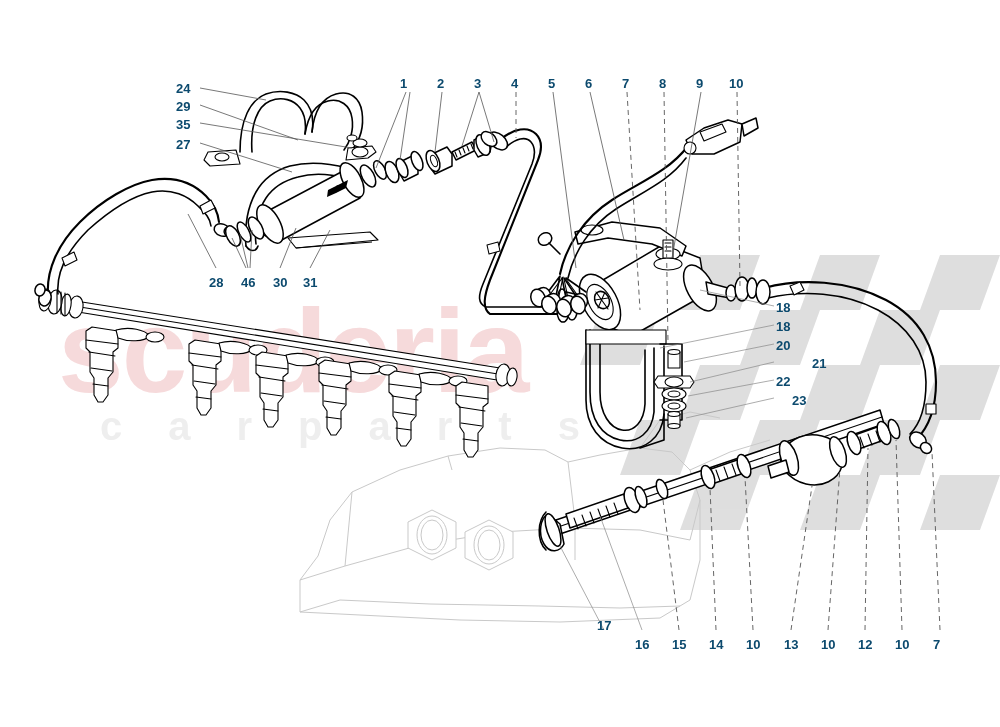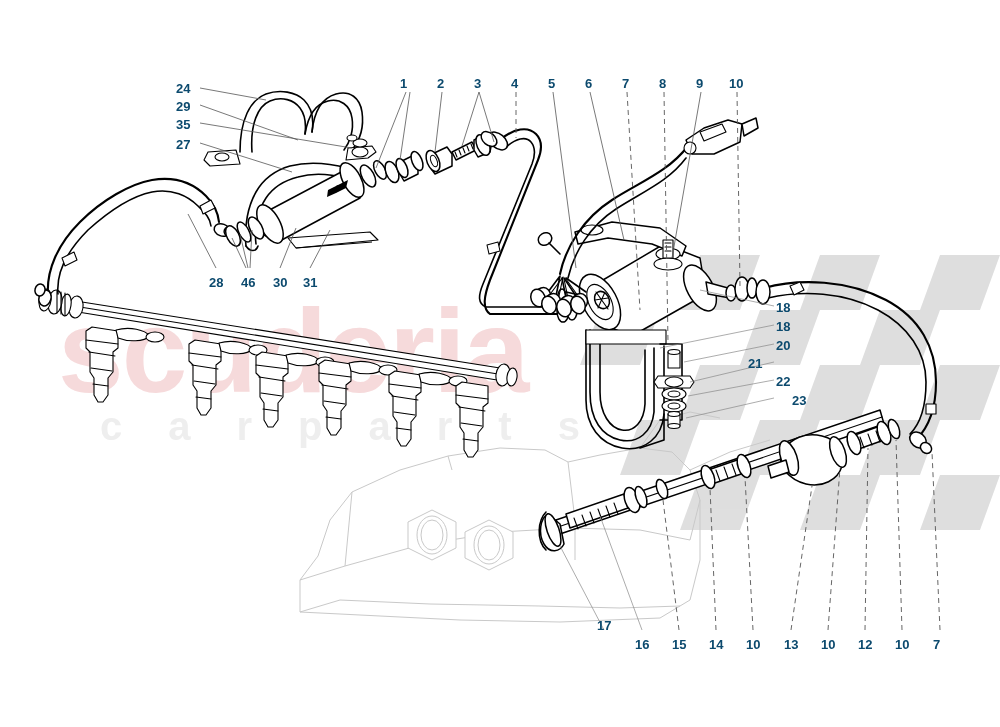--- a/index.html
+++ b/index.html
@@ -430,21 +430,21 @@
   <div class="lbl" style="left:729px;top:76px">10</div>
 
   <div class="lbl" style="left:209px;top:275px">28</div>
   <div class="lbl" style="left:241px;top:275px">46</div>
   <div class="lbl" style="left:273px;top:275px">30</div>
   <div class="lbl" style="left:303px;top:275px">31</div>
 
   <div class="lbl" style="left:776px;top:300px">18</div>
   <div class="lbl" style="left:776px;top:319px">18</div>
   <div class="lbl" style="left:776px;top:338px">20</div>
-  <div class="lbl" style="left:748px;top:356px">21</div>
+  <div class="lbl" style="left:812px;top:356px">21</div>
   <div class="lbl" style="left:776px;top:374px">22</div>
   <div class="lbl" style="left:792px;top:393px">23</div>
 
   <div class="lbl" style="left:597px;top:618px">17</div>
   <div class="lbl" style="left:635px;top:637px">16</div>
   <div class="lbl" style="left:672px;top:637px">15</div>
   <div class="lbl" style="left:709px;top:637px">14</div>
   <div class="lbl" style="left:746px;top:637px">10</div>
   <div class="lbl" style="left:784px;top:637px">13</div>
   <div class="lbl" style="left:821px;top:637px">10</div>

